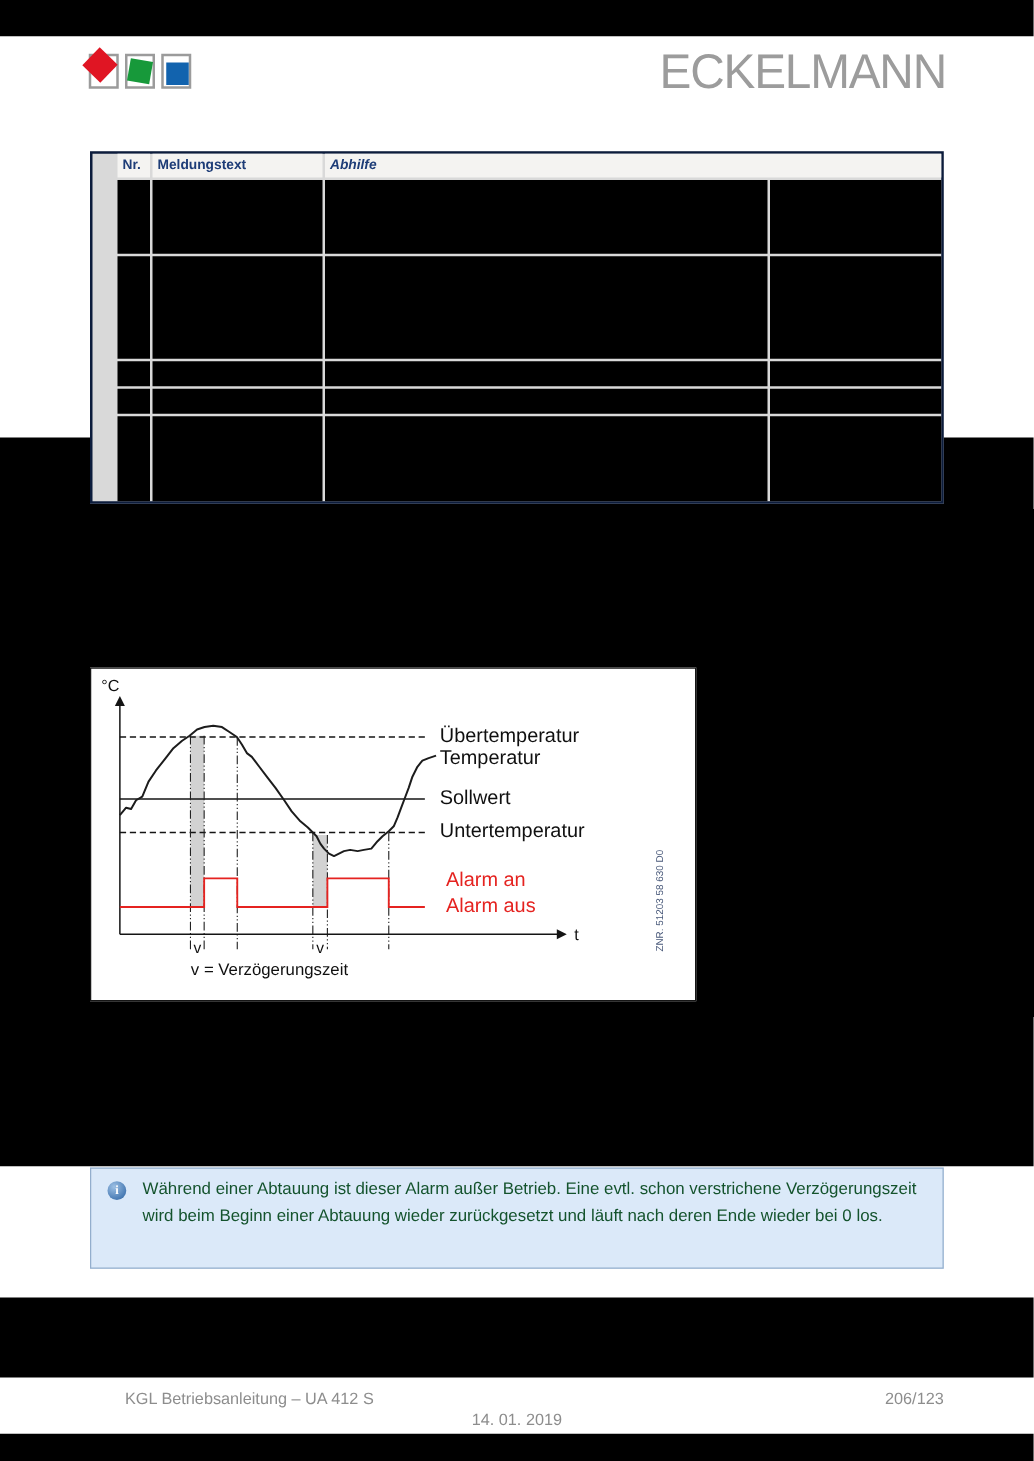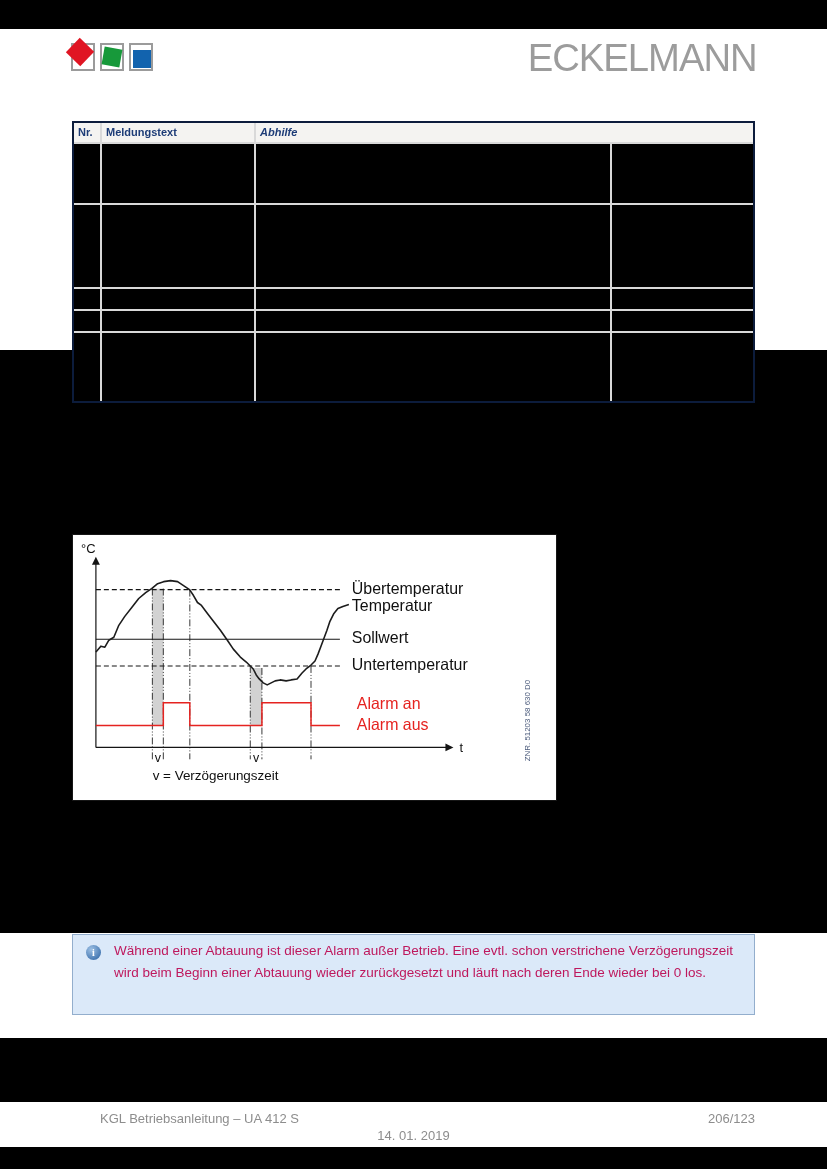--- a/index.html
+++ b/index.html
@@ -14,25 +14,25 @@
   .lshape{position:absolute;}
   .l-red{width:20px;height:20px;background:#e01523;transform:rotate(44deg);left:-3px;top:-3px;}
   .l-green{width:18px;height:18px;background:#17993a;transform:rotate(10deg);left:1px;top:3px;}
   .l-blue{width:18px;height:18px;background:#1263ae;left:2px;top:5px;}
   .brand{right:70px;top:36px;font-size:39px;font-weight:400;color:#9c9c9c;
          letter-spacing:-1px;z-index:2;transform:scaleX(0.98);transform-origin:right;}
 
   
   .msg-table{left:72px;top:121px;width:683px;background:#d9d9d9;
              border:2px solid #0c1c3c;box-sizing:border-box;z-index:2;
-             display:flex;flex-direction:column;gap:2px;}
+             display:flex;flex-direction:column;gap:2px;padding-left:20px;}
   .trow{display:flex;gap:2px;}
   .cell{box-sizing:border-box;}
   .c0{width:26px;flex:none;}
-  .c1{width:152px;flex:none;}
+  .c1{width:136px;flex:none;}
   .c2{width:354px;flex:none;}
   .c3{flex:1;font-style:italic;}
   .th{background:#f4f3f1;color:#1d3c77;font-size:11px;font-weight:bold;
       padding:3px 0 0 4px;height:19px;}
   .td{background:#000;}
   .rh1{height:59px}.rh2{height:82px}.rh3{height:20px}.rh4{height:20px}.rh5{height:68px}
 
   
   .chart-box{left:72px;top:534px;width:485px;height:267px;background:#fff;
              border:1px solid #161616;box-sizing:border-box;z-index:2;}
@@ -40,21 +40,21 @@
   .chart-box text{font-family:"Liberation Sans", sans-serif;}
 
   
   .note{left:72px;top:934px;width:683px;height:81px;background:#dbe9f9;
         border:1px solid #93aecd;box-sizing:border-box;z-index:2;}
   .note-icon{position:absolute;left:13px;top:10px;width:15px;height:15px;border-radius:50%;
              background:radial-gradient(circle at 35% 30%, #9dc0e4, #4a7cb5 70%, #2f5f96);
              color:#fff;font-size:10px;font-weight:bold;text-align:center;line-height:15px;
              font-family:"Liberation Serif", serif;}
   .note-text{position:absolute;left:41px;top:5px;width:632px;font-size:13.5px;
-             line-height:22.4px;color:#be185d;}
+             line-height:22.4px;color:#14532d;}
 
   
   .footer{left:72px;top:1111px;width:683px;font-size:13px;color:#8d8d8d;z-index:2;}
   .f-left{position:absolute;left:0;top:0;margin-left:28px;}
   .f-center{position:absolute;left:0;width:100%;text-align:center;top:17px;}
   .f-right{position:absolute;right:0;top:0;}
 </style>
 </head>
 <body>
 

